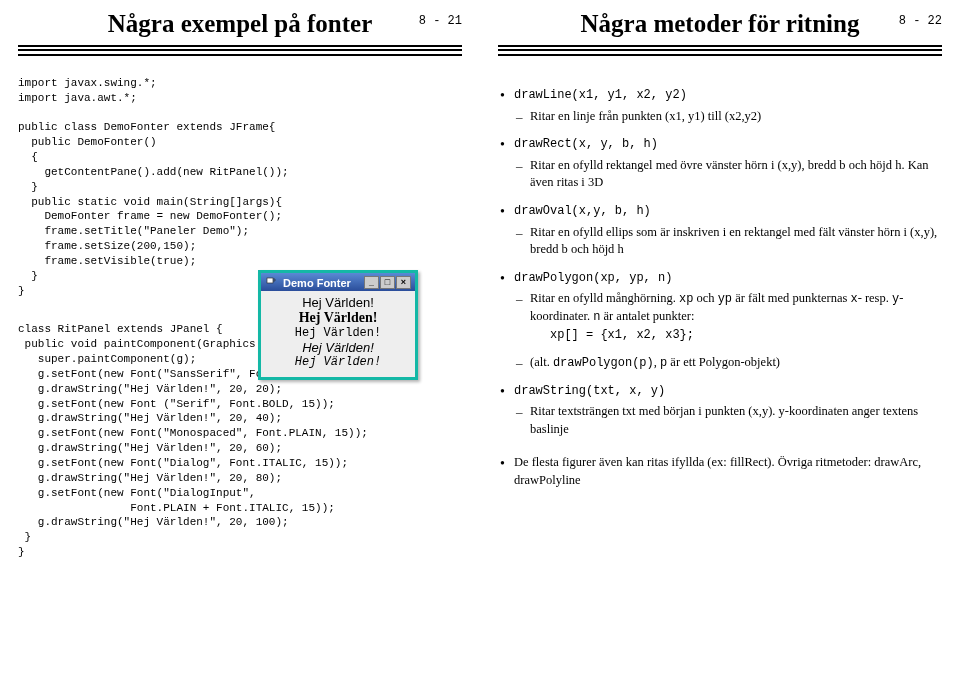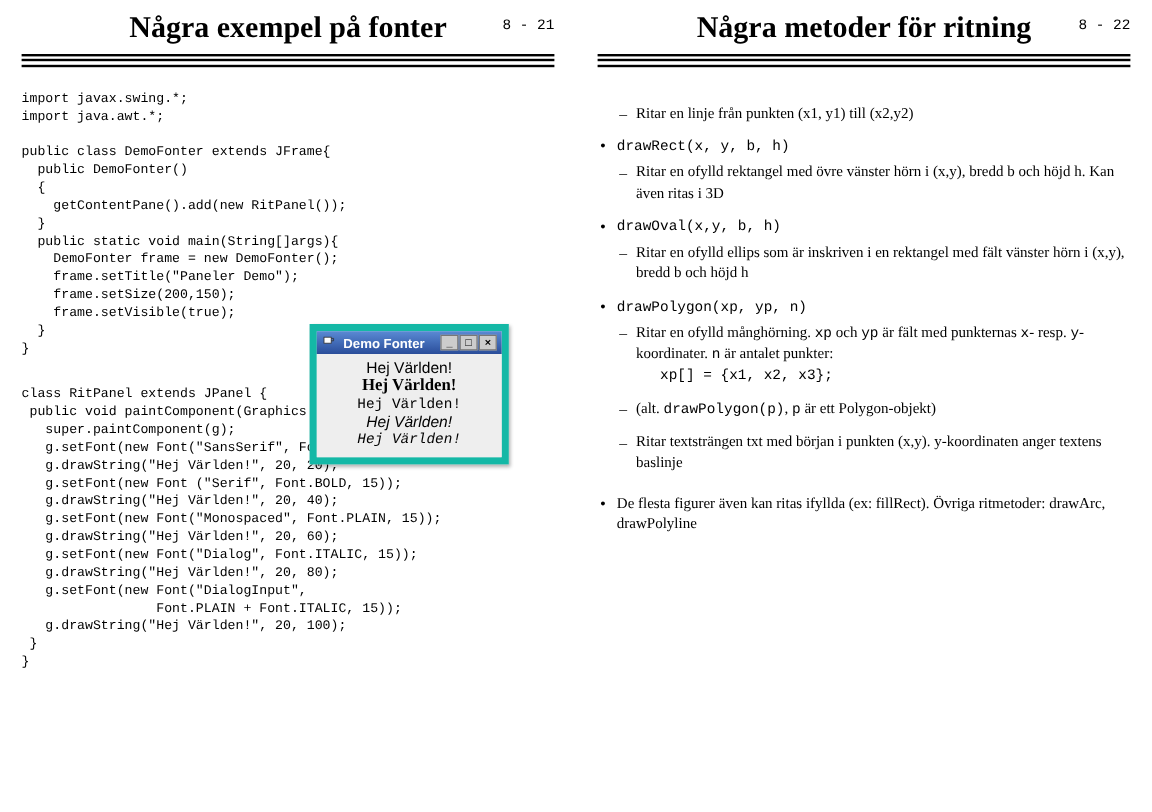--- a/index.html
+++ b/index.html
@@ -90,21 +90,21 @@
   .mono-inline {
     font-family: "Courier New", monospace;
     font-size: 12px;
   }
   
   .demowin {
     position: absolute;
     left: 258px;
     top: 270px;
     width: 154px;
-    border: 6px solid #14b8a6;
+    border: 3px solid #14b8a6;
     background: #eee;
     box-shadow: 2px 2px 3px rgba(0,0,0,0.3);
     font-size: 11px;
   }
   .demowin .titlebar {
     background: linear-gradient(#5a8ad4,#2a4d9a);
     color: #fff;
     font-weight: bold;
     font-size: 11px;
     padding: 2px 4px;
@@ -205,37 +205,39 @@
   <div class="header">
     <div class="title">Några metoder för ritning</div>
     <div class="pagenum">8 - 22</div>
   </div>
   <div class="stripes"></div>
 
   <div class="body-text">
 
     <div style="height:10px"></div>
 
+    <div class="bullet"><span class="mono-inline">drawLine(x1, y1, x2, y2)</span></div>
     <div class="subbullet">Ritar en linje från punkten (x1, y1) till (x2,y2)</div>
 
     <div class="bullet"><span class="mono-inline">drawRect(x, y, b, h)</span></div>
     <div class="subbullet">Ritar en ofylld rektangel med övre vänster hörn i (x,y), bredd b och höjd h. Kan även ritas i 3D</div>
 
     <div class="bullet"><span class="mono-inline">drawOval(x,y, b, h)</span></div>
     <div class="subbullet">Ritar en ofylld ellips som är inskriven i en rektangel med fält vänster hörn i (x,y), bredd b och höjd h</div>
 
     <div class="bullet"><span class="mono-inline">drawPolygon(xp, yp, n)</span></div>
     <div class="subbullet">
       <span>Ritar en ofylld månghörning. </span><span class="mono-inline">xp</span><span> och </span><span class="mono-inline">yp</span><span> är fält med punkternas </span><span class="mono-inline">x</span><span>- resp. </span><span class="mono-inline">y</span><span>-koordinater. </span><span class="mono-inline">n</span><span> är antalet punkter:</span>
       <br>
       <span class="mono-inline" style="padding-left:20px">xp[] = {x1, x2, x3};</span>
     </div>
     <div class="subbullet">
       <span>(alt. </span><span class="mono-inline">drawPolygon(p)</span><span>, </span><span class="mono-inline">p</span><span> är ett Polygon-objekt)</span>
     </div>
 
+    <div class="bullet"><span class="mono-inline">drawString(txt, x, y)</span></div>
     <div class="subbullet">Ritar textsträngen txt med början i punkten (x,y). y-koordinaten anger textens baslinje</div>
 
     <div style="height:6px"></div>
     <div class="bullet">De flesta figurer även kan ritas ifyllda (ex: fillRect). Övriga ritmetoder: drawArc, drawPolyline</div>
 
   </div>
 </div>
 
 </body></html>

